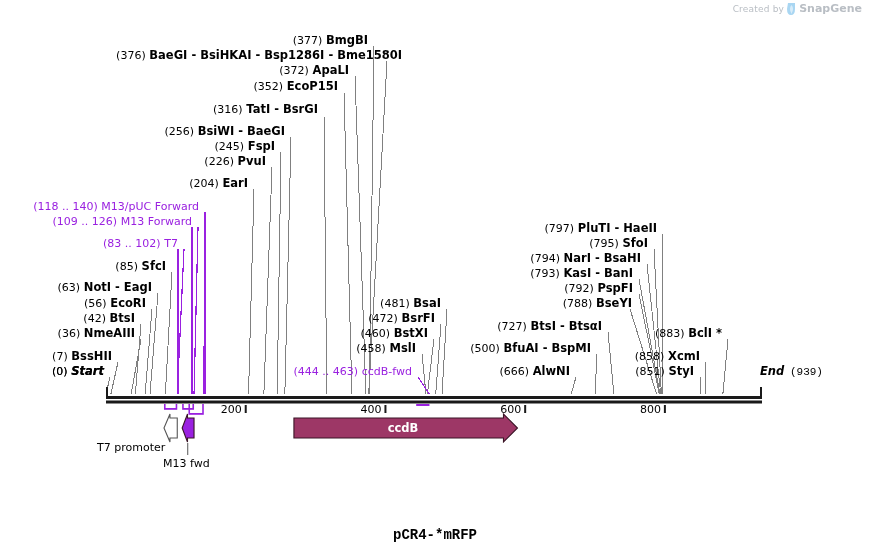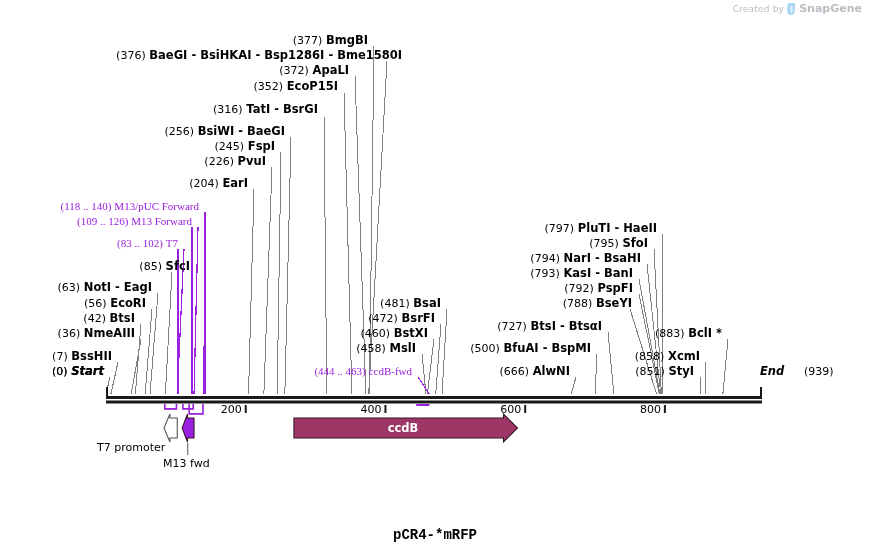--- a/index.html
+++ b/index.html
@@ -29,21 +29,21 @@
     position:absolute;
     white-space:nowrap;
     font-family:"DejaVu Sans", sans-serif;
     font-size:11.5px;
     color:#000;
     line-height:13px;
   }
   .lbl .pos{font-weight:400;font-size:11px;color:#000;}
   .lbl .nm{font-weight:bold;font-size:11.5px;color:#000;}
   .lbl .sep{font-weight:bold;font-size:11.5px;}
-  .lbl.primer{color:#9a21e0;font-weight:400;font-family:Liberation Serif, serif;}
+  .lbl.primer{color:#9a21e0;font-weight:400;}
   .lbl.primer .pos,.lbl.primer .nm{color:#9a21e0;font-weight:400;font-size:11px;}
   .lbl.start .nm{font-style:italic;font-weight:bold;}
 
   
   .ruler-num{
     position:absolute;font-size:11px;color:#000;
     font-family:"DejaVu Sans", sans-serif;
   }
   .feat-name{
     position:absolute;font-size:11.5px;color:#fff;font-weight:bold;
@@ -152,21 +152,21 @@
       <div class="lbl" style="top: 64px; left: 0px; width: 349px; text-align: right;"><span class="pos">(372)</span> <span class="nm">ApaLI</span></div>
       <div class="lbl" style="top: 80px; left: 0px; width: 338px; text-align: right;"><span class="pos">(352)</span> <span class="nm">EcoP15I</span></div>
       <div class="lbl" style="top: 103px; left: 0px; width: 318px; text-align: right;"><span class="pos">(316)</span> <span class="nm">TatI</span><span class="sep"> - </span><span class="nm">BsrGI</span></div>
       <div class="lbl" style="top: 125px; left: 0px; width: 285px; text-align: right;"><span class="pos">(256)</span> <span class="nm">BsiWI</span><span class="sep"> - </span><span class="nm">BaeGI</span></div>
       <div class="lbl" style="top: 140px; left: 0px; width: 275px; text-align: right;"><span class="pos">(245)</span> <span class="nm">FspI</span></div>
       <div class="lbl" style="top: 155px; left: 0px; width: 266px; text-align: right;"><span class="pos">(226)</span> <span class="nm">PvuI</span></div>
       <div class="lbl" style="top: 177px; left: 0px; width: 248px; text-align: right;"><span class="pos">(204)</span> <span class="nm">EarI</span></div>
       <div class="lbl primer" style="top: 200px; left: 0px; width: 199px; text-align: right;"><span class="pos">(118 .. 140)</span> <span class="nm">M13/pUC Forward</span></div>
       <div class="lbl primer" style="top: 215px; left: 0px; width: 192px; text-align: right;"><span class="pos">(109 .. 126)</span> <span class="nm">M13 Forward</span></div>
       <div class="lbl primer" style="top: 237px; left: 0px; width: 178px; text-align: right;"><span class="pos">(83 .. 102)</span> <span class="nm">T7</span></div>
-      <div class="lbl" style="top: 260px; left: 0px; width: 166px; text-align: right; padding-left: 24px;"><span class="pos">(85)</span> <span class="nm">SfcI</span></div>
+      <div class="lbl" style="top: 260px; left: 0px; width: 166px; text-align: right;"><span class="pos">(85)</span> <span class="nm">SfcI</span></div>
       <div class="lbl" style="top: 281px; left: 0px; width: 152px; text-align: right;"><span class="pos">(63)</span> <span class="nm">NotI</span><span class="sep"> - </span><span class="nm">EagI</span></div>
       <div class="lbl" style="top: 297px; left: 0px; width: 146px; text-align: right;"><span class="pos">(56)</span> <span class="nm">EcoRI</span></div>
       <div class="lbl" style="top: 312px; left: 0px; width: 135px; text-align: right;"><span class="pos">(42)</span> <span class="nm">BtsI</span></div>
       <div class="lbl" style="top: 327px; left: 0px; width: 135px; text-align: right;"><span class="pos">(36)</span> <span class="nm">NmeAIII</span></div>
       <div class="lbl" style="top: 350px; left: 0px; width: 112px; text-align: right;"><span class="pos">(7)</span> <span class="nm">BssHII</span></div>
       <div class="lbl start" style="top: 365px; left: 0px; width: 104px; text-align: right;"><span class="pos">(0)</span> <span class="nm">Start</span></div>
       <div class="lbl" style="top: 297px; left: 0px; width: 441px; text-align: right;"><span class="pos">(481)</span> <span class="nm">BsaI</span></div>
       <div class="lbl" style="top: 312px; left: 0px; width: 435px; text-align: right;"><span class="pos">(472)</span> <span class="nm">BsrFI</span></div>
       <div class="lbl" style="top: 327px; left: 0px; width: 428px; text-align: right;"><span class="pos">(460)</span> <span class="nm">BstXI</span></div>
       <div class="lbl" style="top: 342px; left: 0px; width: 416px; text-align: right;"><span class="pos">(458)</span> <span class="nm">MslI</span></div>
@@ -195,20 +195,20 @@
   <div class="feat-name" id="ccdb-name" style="left: 387.706px; top: 421px;">ccdB</div>
   <div class="small-name" style="left:97px;top:441px;">T7 promoter</div>
   <div class="small-name" style="left:163px;top:457px;">M13 fwd</div>
 
   <div class="lbl start" style="left:0;top:365px;width:104px;text-align:right;">
     <span class="pos">(0)</span>
     <span class="nm">Start</span>
   </div>
   <div class="lbl start" style="left:760px;top:365px;">
     <span class="nm">End</span>
-    <span class="pos" style="margin-left:16px;">(939)</span>
+    <span class="pos" style="margin-left:2px;font-family:Liberation Mono, monospace;">(939)</span>
   </div>
 
   <div class="title" style="top:527px;font-family:Liberation Mono, monospace;">
     <span class="t1">pCR4-*mRFP</span>
     <span class="t2">939 bp</span>
   </div>
 </div>
 
 </body></html>

